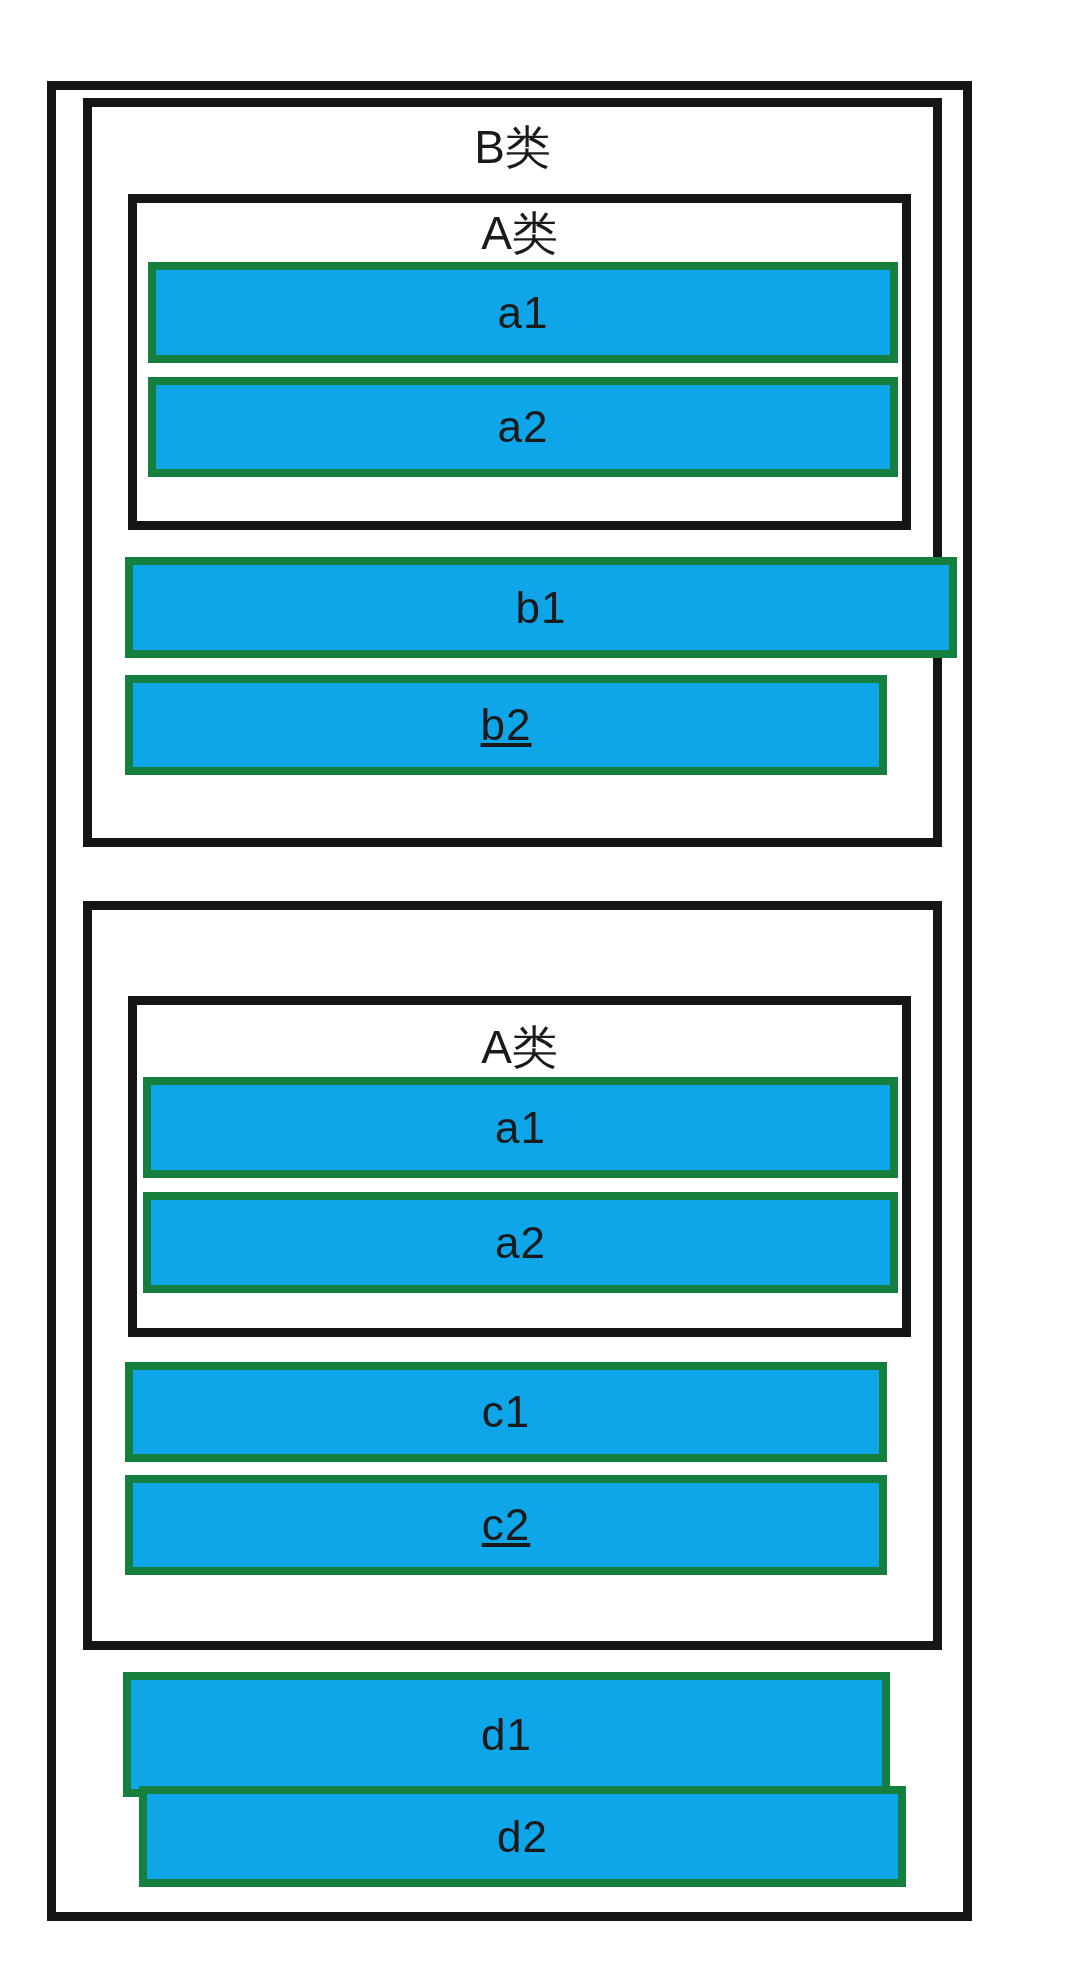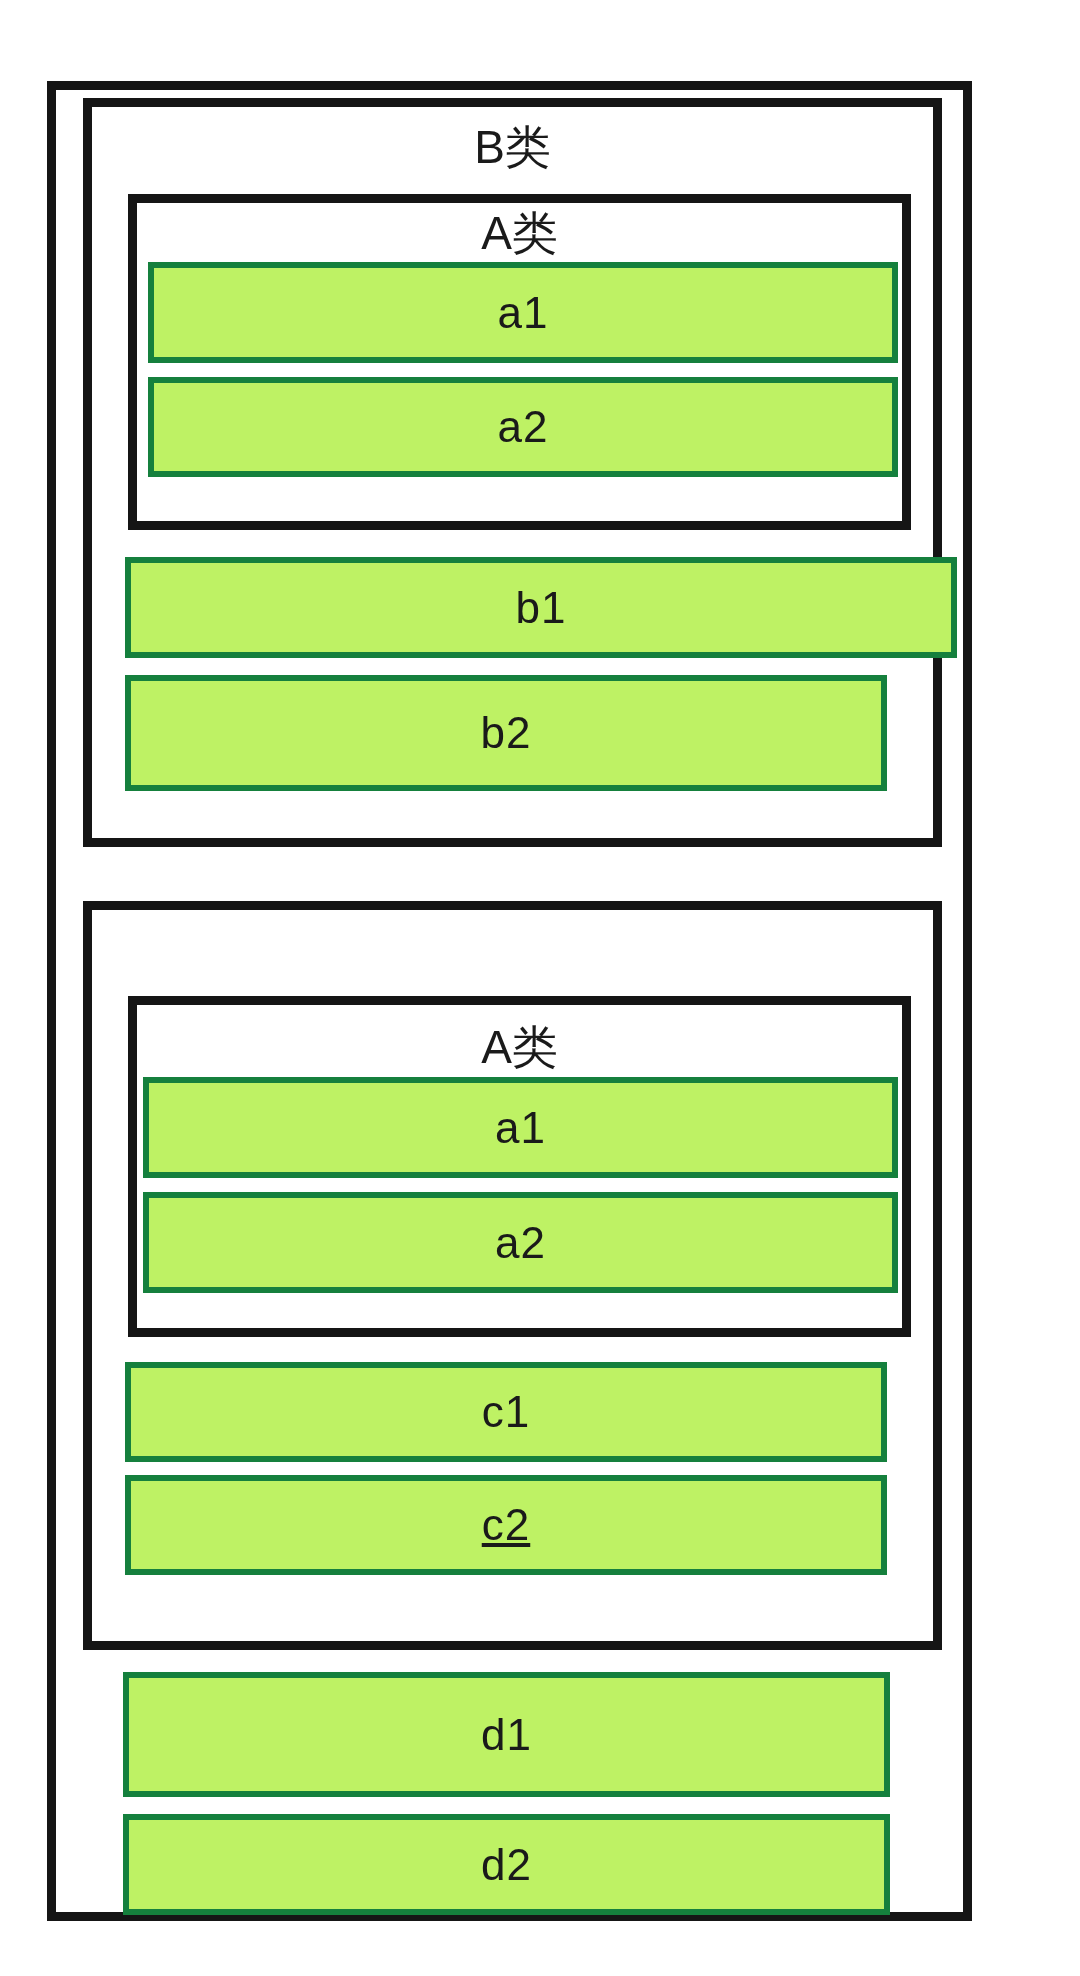--- a/index.html
+++ b/index.html
@@ -13,22 +13,22 @@
     overflow: hidden;
   }
   .box {
     position: absolute;
     border: 9px solid #151515;
     background: transparent;
     box-sizing: border-box;
   }
   .bar {
     position: absolute;
-    border: 6px solid #15803d;
-    background: #bef264;
+    border: 8px solid #15803d;
+    background: #0ea5e9;
     box-sizing: border-box;
     display: flex;
     align-items: center;
     justify-content: center;
     font-size: 44px;
     letter-spacing: 1px;
   }
   .class-label {
     position: absolute;
     text-align: center;
@@ -48,31 +48,31 @@
 
   
   .box-d   { left: 47px;  top: 81px;   width: 925px; height: 1840px; }
   .box-b   { left: 83px;  top: 98px;   width: 859px; height: 749px; }
   .label-b { left: 83px;  top: 122px;  width: 859px; }
   .box-a1  { left: 128px; top: 194px;  width: 783px; height: 336px; }
   .label-a1{ left: 128px; top: 208px;  width: 783px; }
   .bar-a1  { left: 148px; top: 262px;  width: 750px; height: 101px; }
   .bar-a2  { left: 148px; top: 377px;  width: 750px; height: 100px; }
   .bar-b1  { left: 125px; top: 557px;  width: 832px; height: 101px; }
-  .bar-b2  { left: 125px; top: 675px;  width: 762px; height: 116px; }
+  .bar-b2  { left: 125px; top: 675px;  width: 762px; height: 100px; text-decoration: underline; }
   .box-c   { left: 83px;  top: 901px;  width: 859px; height: 749px; }
   .label-c { left: 83px;  top: 914px;  width: 859px; }
   .box-a2  { left: 128px; top: 996px;  width: 783px; height: 341px; }
   .label-a2{ left: 128px; top: 1022px; width: 783px; }
   .bar-a1b { left: 143px; top: 1077px; width: 755px; height: 101px; }
   .bar-a2b { left: 143px; top: 1192px; width: 755px; height: 101px; }
   .bar-c1  { left: 125px; top: 1362px; width: 762px; height: 100px; }
   .bar-c2  { left: 125px; top: 1475px; width: 762px; height: 100px; text-decoration: underline; }
   .bar-d1  { left: 123px; top: 1672px; width: 767px; height: 125px; }
-  .bar-d2  { left: 123px; top: 1786px; width: 767px; height: 101px; margin-top: 28px; }
+  .bar-d2  { left: 139px; top: 1786px; width: 767px; height: 101px; }
 </style>
 </head>
 <body>
 
 <div class="canvas">
 
 
   <div class="box box-d"></div>
 
   <div class="box box-b"></div>

